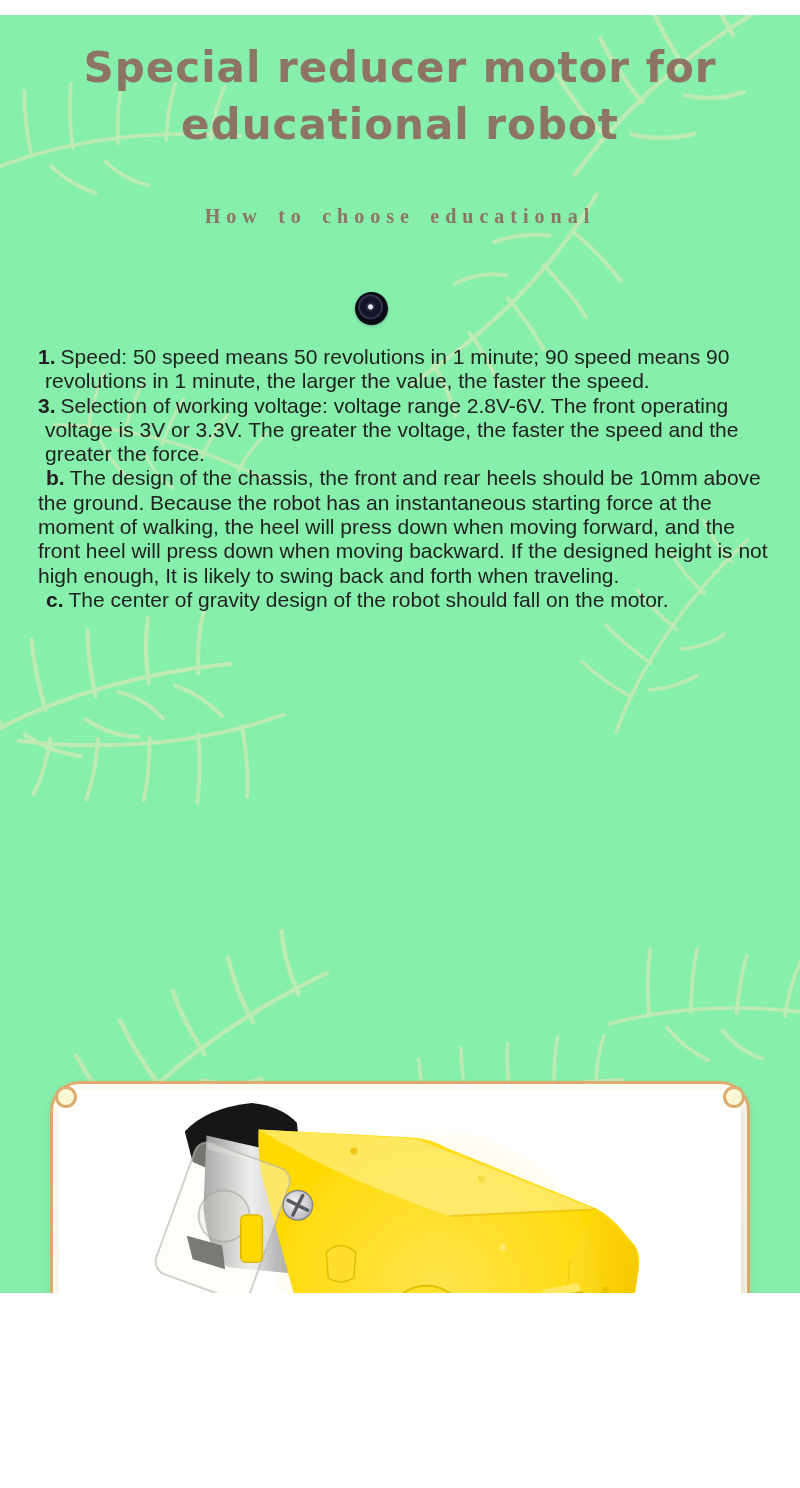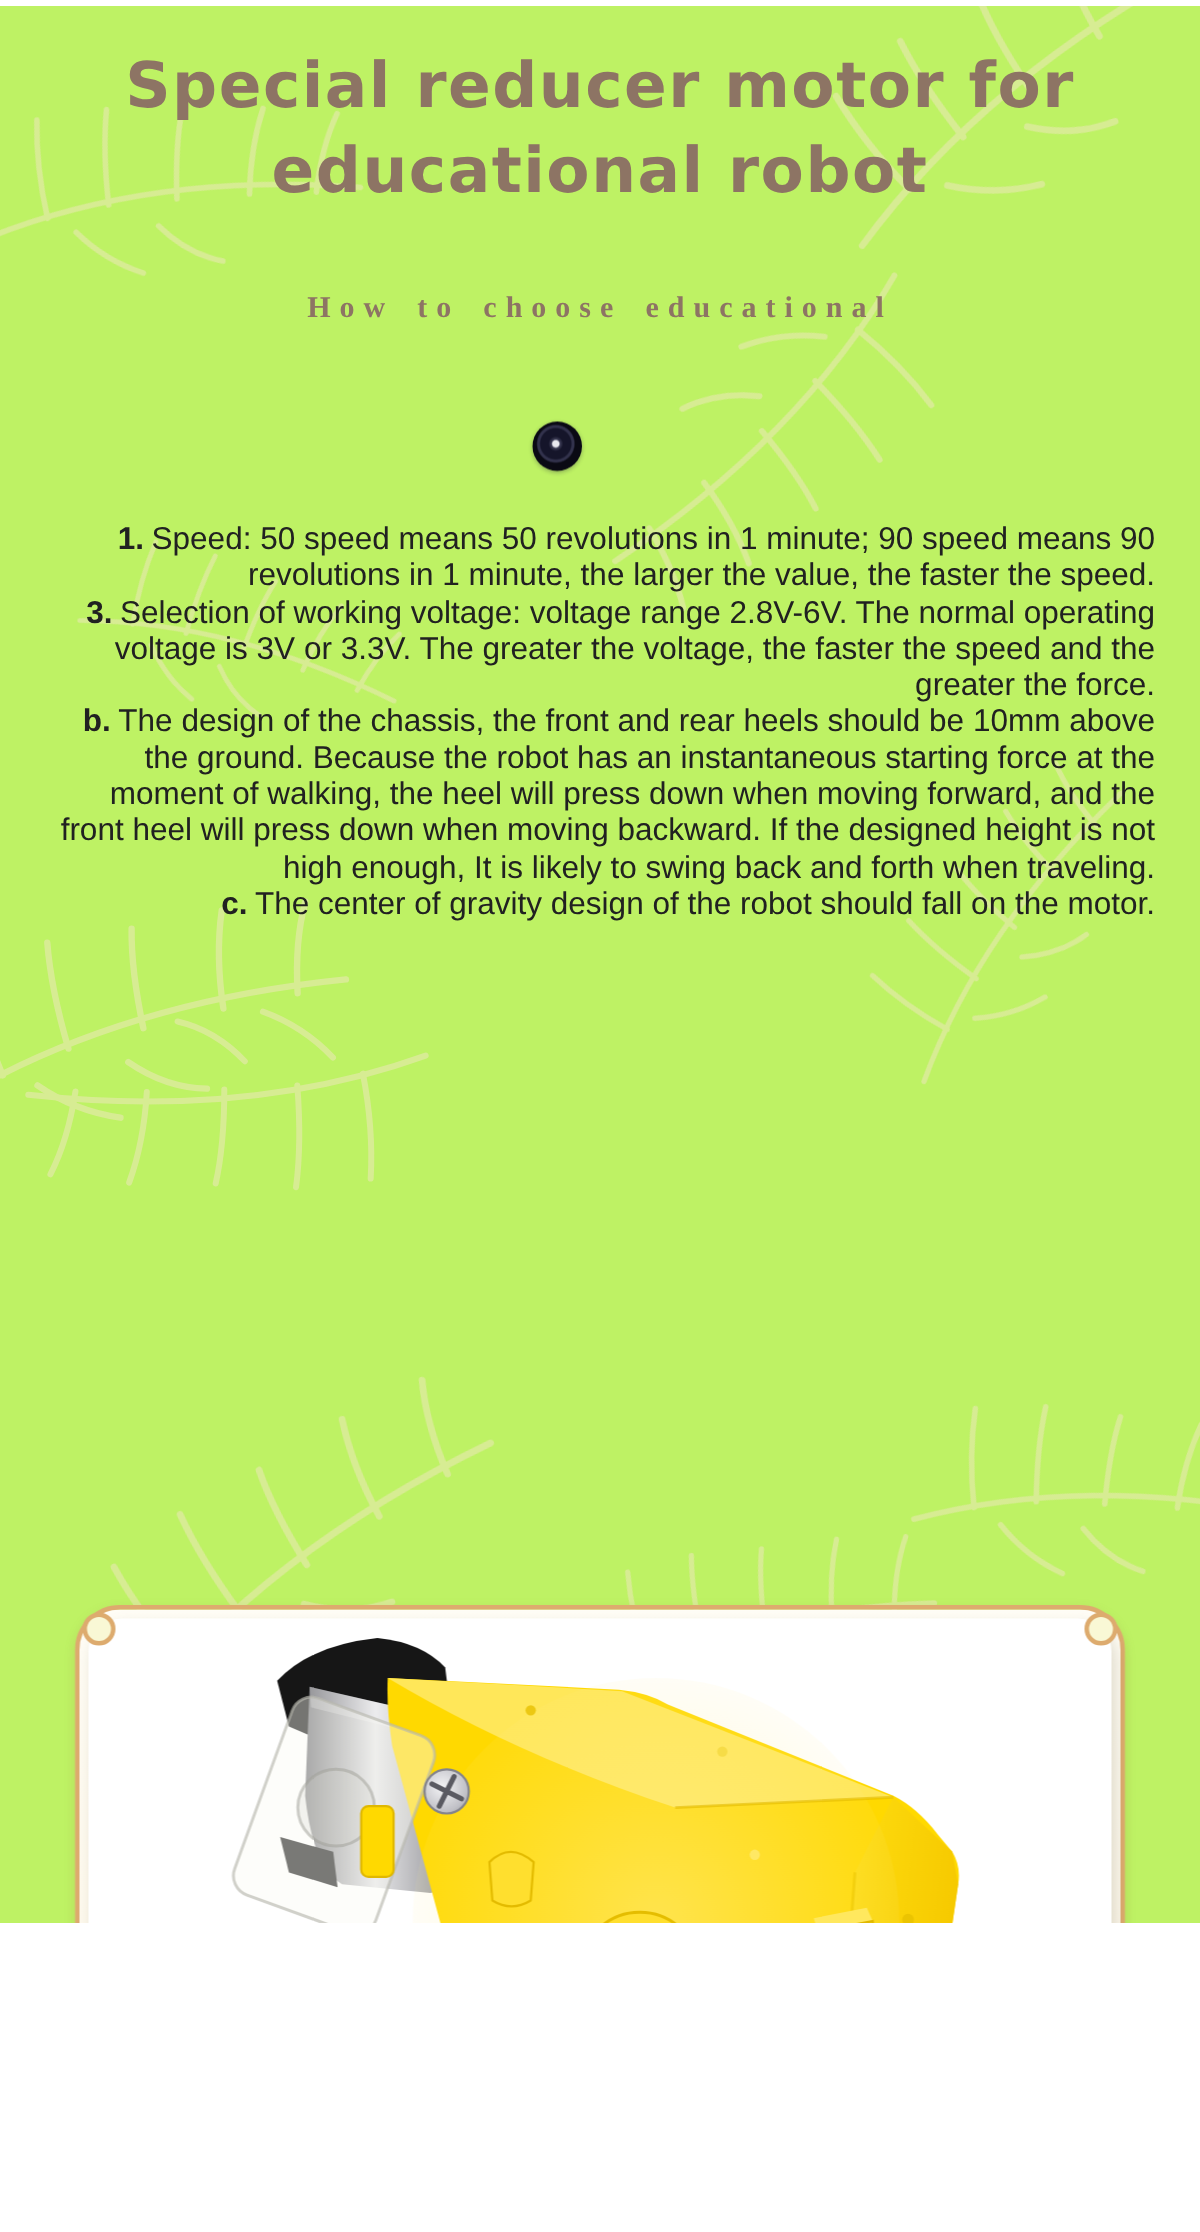--- a/index.html
+++ b/index.html
@@ -1,21 +1,21 @@
 <!DOCTYPE html>
 <html><head>
 <meta charset="utf-8">
 <style>
   html,body{margin:0;padding:0;}
   body{background:#ffffff;}
   .stage{
     position:relative;
     width:800px;height:1278px;
-    margin:4px auto;
-    background:#bef264;
+    margin:15px auto;
+    background:#86efac;
     overflow:hidden;
     font-family:"Liberation Sans", sans-serif;
   }
   .bg-pattern{position:absolute;left:0;top:0;width:800px;height:1488px;pointer-events:none;}
 
   .title{
     position:absolute;top:24px;left:0;width:100%;
     margin:0;text-align:center;
     font-family:"DejaVu Sans", sans-serif;
     font-weight:700;font-size:42px;line-height:57px;
@@ -36,22 +36,22 @@
   .axle-dot{
     position:absolute;left:355px;top:277px;width:33px;height:33px;
     border-radius:50%;
     background:radial-gradient(circle at 47% 45%,
       #e9e9ef 0 2px, #3c3c55 3px, #15152a 5px 10px,
       #32324c 11px 12px, #0a0a14 13px);
     box-shadow:0 1px 3px rgba(40,40,60,.35);
   }
 
   .content{
-    position:absolute;left:38px;top:344px;width:732px;
-    color:#212121;font-size:21px;line-height:24.3px;text-align:right;
+    position:absolute;left:38px;top:330px;width:732px;
+    color:#212121;font-size:21px;line-height:24.3px;
   }
   .content p{margin:0;padding-left:7px;text-indent:-7px;}
   .content p.sub{padding-left:0;text-indent:8px;}
   .li-label{font-weight:bold;margin-right:5px;}
 
   .frame{
     position:absolute;left:50px;top:1066px;width:694px;height:386px;
     border:3px solid #ddab6e;border-radius:30px;
     background:linear-gradient(#fffdf6,#fdf7e8);
     box-shadow:0 3px 7px rgba(150,130,80,.18);
@@ -117,21 +117,21 @@
     <span class="line">How to choose educational</span>
   </h2>
 
   <div class="axle-dot"></div>
 
   <section class="content">
     <p>
       <b class="li-label">1.</b><span>Speed: 50 speed means 50 revolutions in 1 minute; 90 speed means 90 revolutions in 1 minute, the larger the value, the faster the speed.</span>
     </p>
     <p>
-      <b class="li-label">3.</b><span>Selection of working voltage: voltage range 2.8V-6V. The normal operating voltage is 3V or 3.3V. The greater the voltage, the faster the speed and the greater the force.</span>
+      <b class="li-label">3.</b><span>Selection of working voltage: voltage range 2.8V-6V. The front operating voltage is 3V or 3.3V. The greater the voltage, the faster the speed and the greater the force.</span>
     </p>
     <p class="sub">
       <b class="li-label">b.</b><span>The design of the chassis, the front and rear heels should be 10mm above the ground. Because the robot has an instantaneous starting force at the moment of walking, the heel will press down when moving forward, and the front heel will press down when moving backward. If the designed height is not high enough, It is likely to swing back and forth when traveling.</span>
     </p>
     <p class="sub">
       <b class="li-label">c.</b><span>The center of gravity design of the robot should fall on the motor.</span>
     </p>
   </section>
 
   <div class="frame">

